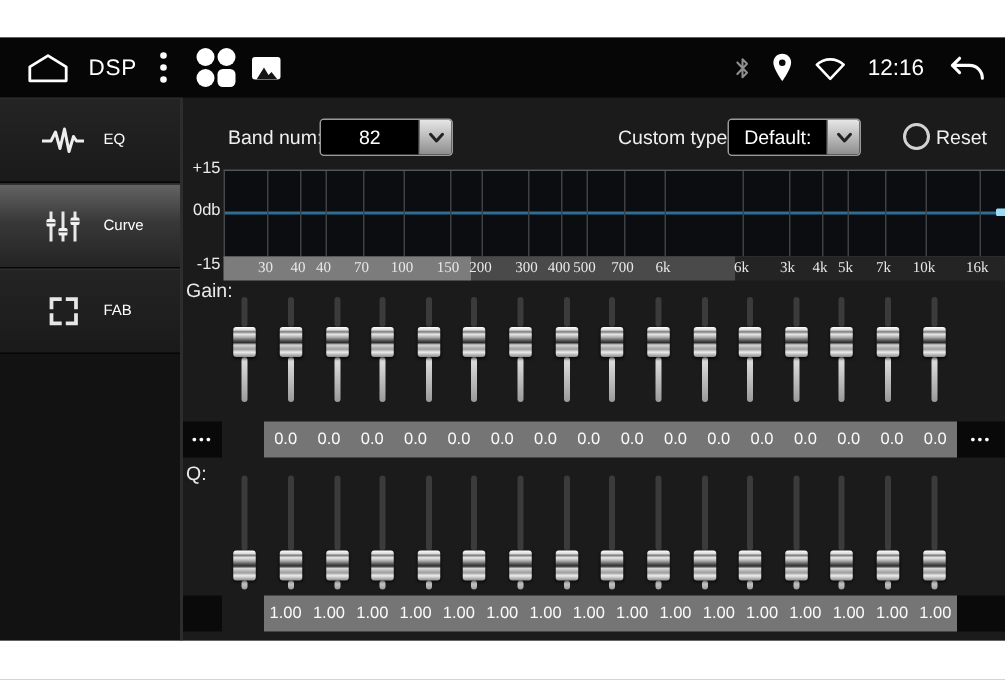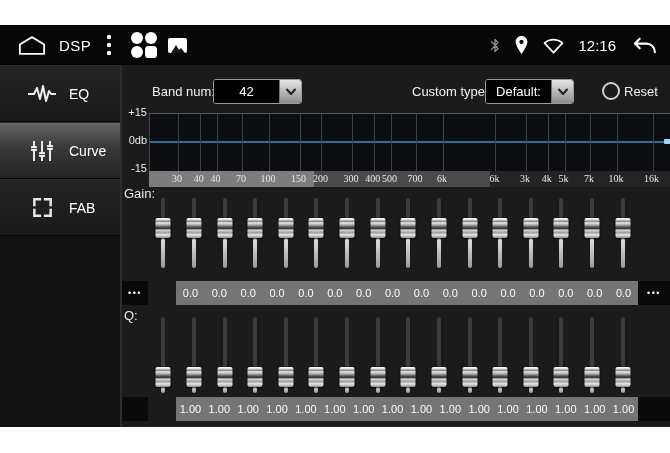--- a/index.html
+++ b/index.html
@@ -20,41 +20,41 @@
   .clover span:nth-child(4){border-radius:30%;}
   .gallery{width:19px;height:15px;background:#fff;border-radius:2px;margin-left:11px;position:relative;overflow:hidden;}
   .gallery svg{position:absolute;left:0;bottom:0;}
 
   
   .sidebar{position:absolute;left:0;top:40px;width:120px;height:362px;background:#121212;}
   .sb-item{height:57px;display:flex;align-items:center;padding-left:28px;gap:13px;
     background:linear-gradient(180deg,#242424,#1a1a1a);
     border-bottom:1px solid #060606;border-top:1px solid #2c2c2c;box-sizing:border-box;cursor:pointer;}
   .sb-item.selected{background:linear-gradient(180deg,#646464 0%,#383838 45%,#242424 100%);}
-  .sb-label{color:#fff;font-size:14px;}
+  .sb-label{color:#fff;font-size:10px;}
   .sb-ico{width:28px;display:flex;justify-content:center;}
 
   
   .main{position:absolute;left:120px;top:40px;width:550px;height:362px;background:#1b1b1b;border-left:2px solid #2d2d2d;box-sizing:content-box;}
   .main{width:548px;}
 
   
   .ctl-label{position:absolute;top:19px;font-size:13px;color:#f0f0f0;}
   .lab-band{left:30px;} .lab-custom{left:290px;}
   .dropdown{position:absolute;top:14px;width:89px;height:25px;border:1px solid #9a9a9a;border-radius:3px;
     display:flex;overflow:hidden;background:#000;box-sizing:border-box;cursor:pointer;}
   .dd-band{left:91px;} .dd-custom{left:363px;}
   .dd-value{flex:1;display:flex;align-items:center;justify-content:center;color:#fff;font-size:13px;background:#000;}
   .dd-btn{width:21px;background:linear-gradient(180deg,#e6e6e6,#8d8d8d);display:flex;align-items:center;justify-content:center;border-left:1px solid #777;}
   .radio{position:absolute;left:480px;top:17px;width:14px;height:14px;border:2.5px solid #d2d2d2;border-radius:50%;background:transparent;cursor:pointer;}
   .lab-reset{left:502px;}
 
   
   .ylabel{position:absolute;left:0;width:25px;text-align:right;font-size:11px;color:#eaeaea;}
-  .yl-0{top:41px;} .yl-1{top:69px;} .yl-2{top:97px;}
+  .yl-0{top:41px;} .yl-1{top:69px;} .yl-2{top:105px;}
   .plot{position:absolute;left:27px;top:48px;width:521px;height:57px;background:#0b0d10;
     border-top:1px solid #55585b;border-bottom:1px solid #55585b;border-left:1px solid #45484b;box-sizing:content-box;}
   .gridline{position:absolute;top:0;bottom:0;width:1px;background:#3e4145;}
   .zero-line{position:absolute;left:0;right:0;top:27px;height:2px;}
   .zero-tick{position:absolute;right:0;top:25px;width:7px;height:5px;background:#9adcf5;border-radius:1px;}
   .freq-axis{position:absolute;left:27px;top:106px;width:541px;height:16px;
     background:linear-gradient(90deg,#7c7c7c 0px,#7c7c7c 165px,#4a4a4a 165px,#4a4a4a 341px,#242424 341px,#242424 100%);font-family:Liberation Serif, serif;}
   .freq-label{position:absolute;top:0;height:16px;line-height:16px;transform:translateX(-50%);font-size:10px;color:#e8e8e8;white-space:nowrap;}
 
   
@@ -183,21 +183,21 @@
           </svg>
         </span>
         <span class="sb-label">FAB</span>
       </div>
     </nav>
 
     <main class="main">
 
       <span class="ctl-label lab-band">Band num:</span>
       <div class="dropdown dd-band">
-        <span class="dd-value">42</span>
+        <span class="dd-value">82</span>
         <span class="dd-btn">
           <svg width="12" height="8" viewBox="0 0 12 8">
               <path d="M2 1.5 L6 6 L10 1.5" fill="none" stroke="#222" stroke-width="2" stroke-linecap="round" stroke-linejoin="round"></path>
             </svg>
         </span>
       </div>
       <span class="ctl-label lab-custom">Custom type:</span>
       <div class="dropdown dd-custom">
         <span class="dd-value">Default:</span>
         <span class="dd-btn">

